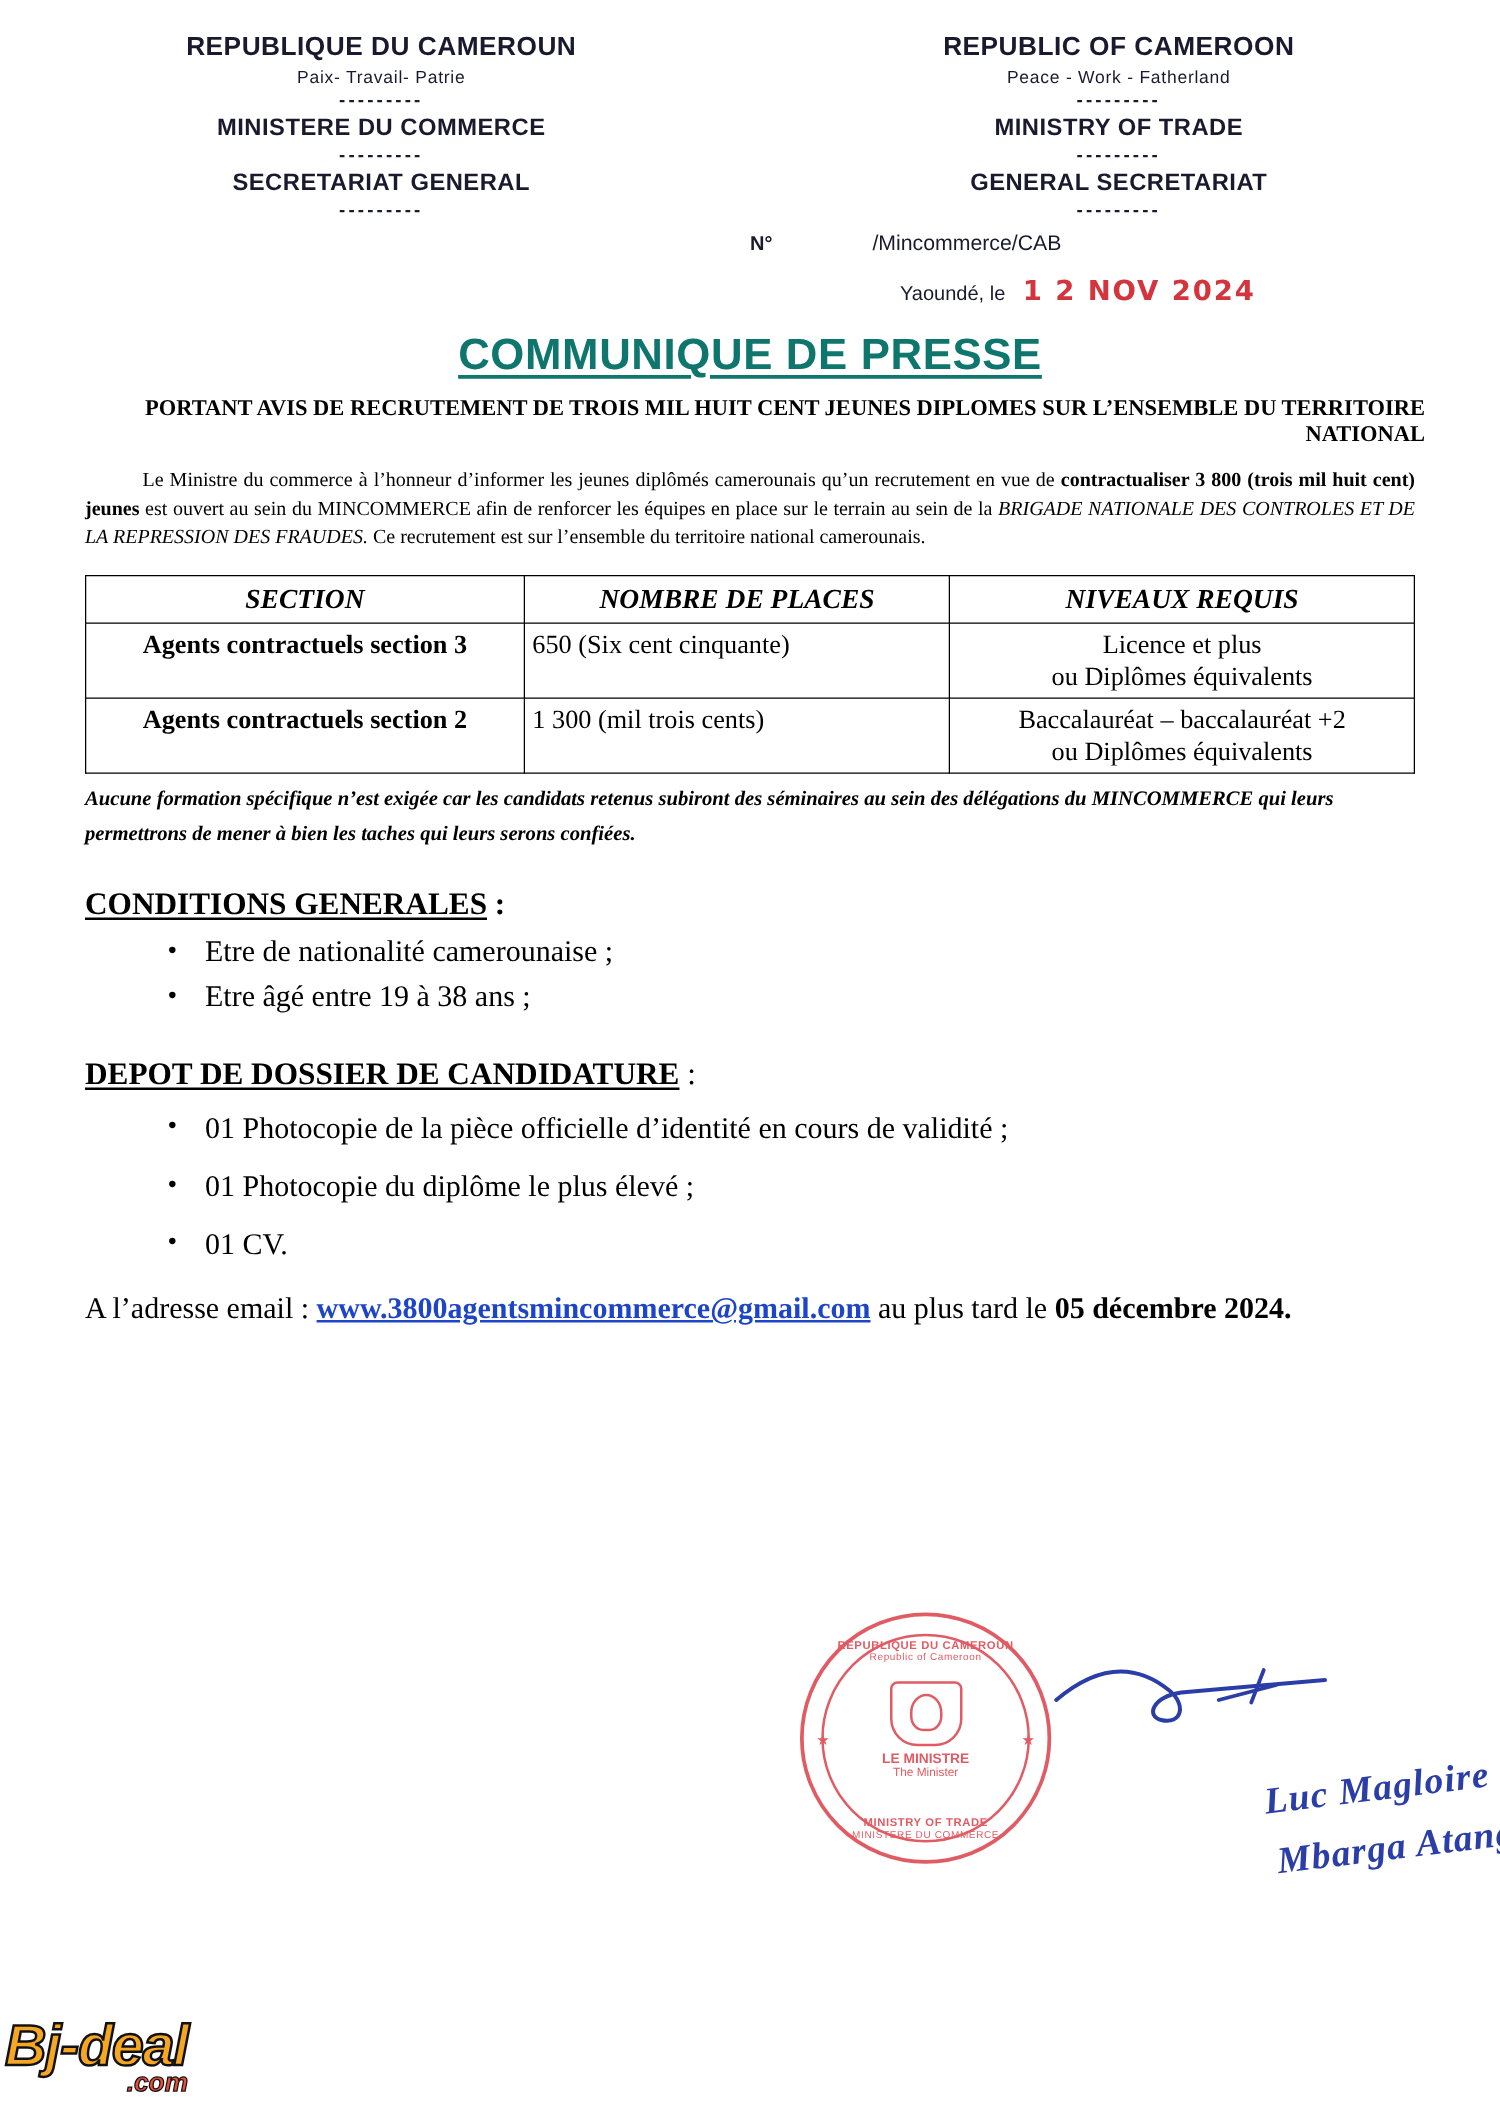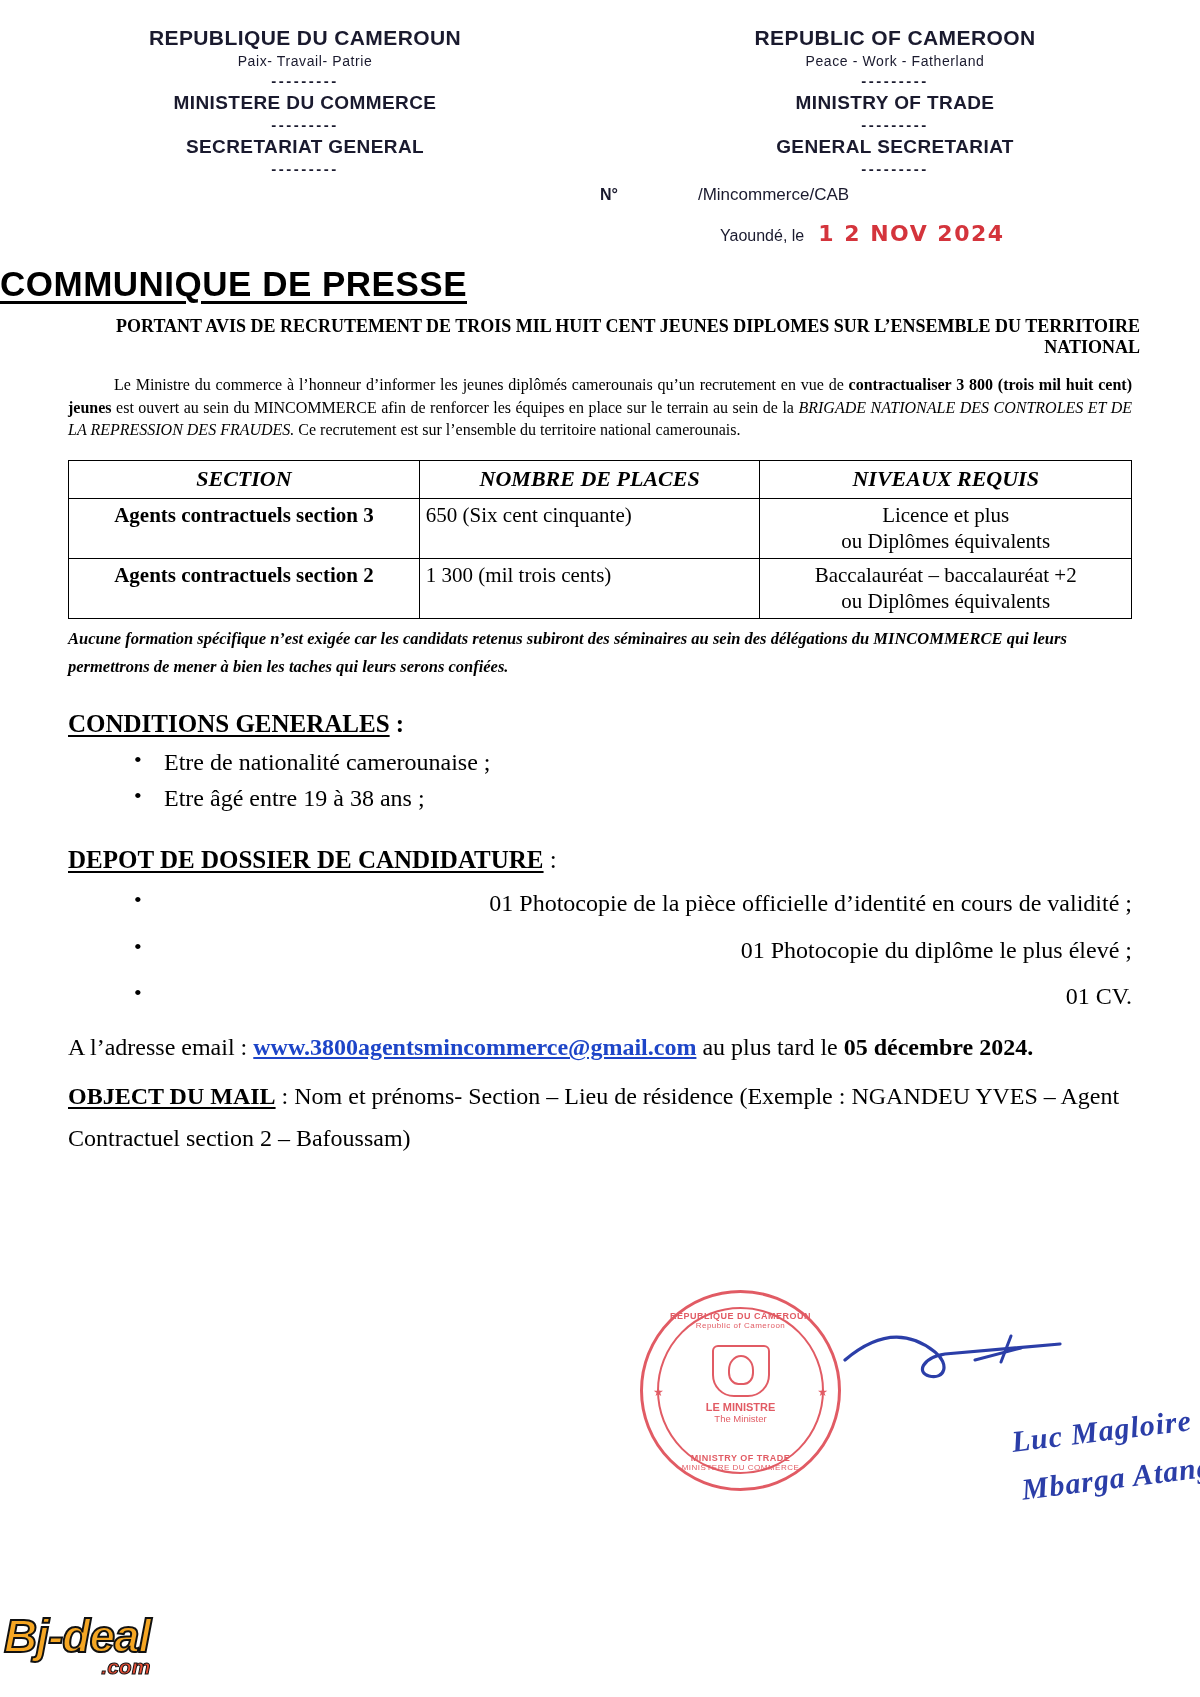--- a/index.html
+++ b/index.html
@@ -98,25 +98,26 @@
   .dateline .stampdate {
     font-size: 22px;
     font-weight: bold;
     color: #d4343c;
     letter-spacing: 1.5px;
     font-family: "DejaVu Sans", sans-serif;
   }
 
   
   .doc-title {
+    text-align: center;
     font-family: "Liberation Sans", sans-serif;
     font-weight: bold;
     font-size: 35px;
     letter-spacing: 0.5px;
-    color: #000000;
+    color: #0f766e;
     margin-top: 18px;
     text-decoration: underline;
     text-underline-offset: 5px;
   }
   .doc-subtitle {
     text-align: right;
     font-family: "Liberation Serif", serif;
     font-weight: bold;
     font-size: 18px;
     margin-top: 12px;
@@ -194,21 +195,21 @@
     position: relative;
     padding-left: 30px;
   }
   ul.bullets li::before {
     content: "\2022";
     position: absolute;
     left: 0;
     top: -1px;
     font-size: 22px;
   }
-  ul.bullets.spaced li { line-height: 1.95; text-align: right; }
+  ul.bullets.spaced li { line-height: 1.95; }
 
   p.email-line {
     font-size: 24px;
     margin: 14px 0 0 0;
   }
   .mail {
     color: #1d45c8;
     font-weight: bold;
   }
 
@@ -444,23 +445,20 @@
       <ul class="bullets spaced">
         <li>01 Photocopie de la pièce officielle d’identité en cours de validité ;</li>
         <li>01 Photocopie du diplôme le plus élevé ;</li>
         <li>01 CV.</li>
       </ul>
       <p class="email-line">
         <span>A l’adresse email : </span><a class="mail" href="#">www.3800agentsmincommerce@gmail.com</a><span> au plus tard le </span><span class="b">05 décembre 2024.</span>
       </p>
     </div>
 
-    <p class="object-line">
-      <span class="b ul">OBJECT DU MAIL</span><span> : Nom et prénoms- Section – Lieu de résidence (Exemple : NGANDEU YVES – Agent Contractuel section 2 – Bafoussam)</span>
-    </p>
   </div>
 
   <div class="sign-area">
 
     <div class="stamp">
       <div class="inner"></div>
       <div class="ring-top">
         <div class="r1">REPUBLIQUE DU CAMEROUN</div>
         <div class="r2">Republic of Cameroon</div>
       </div>

